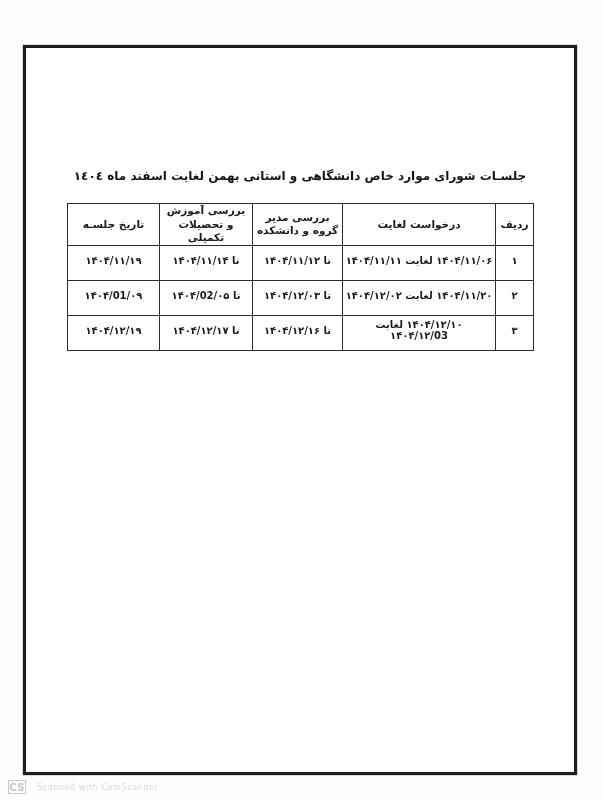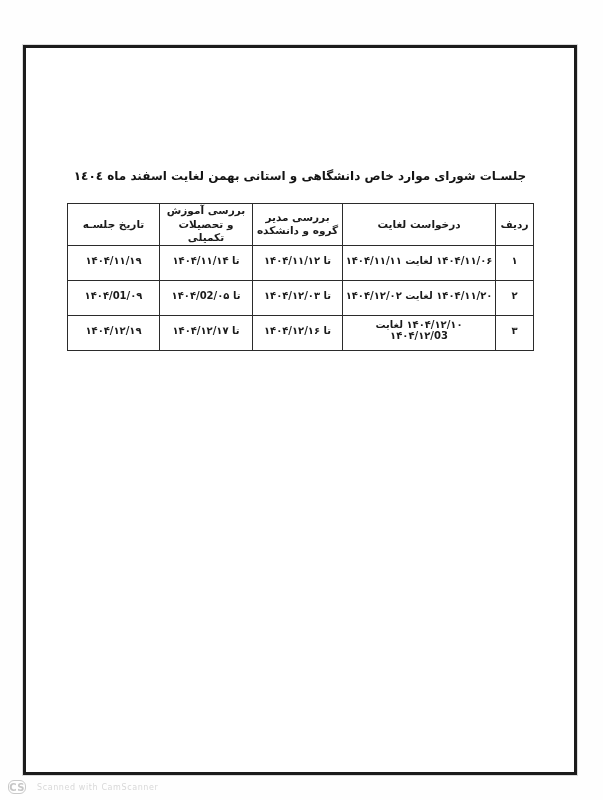--- a/index.html
+++ b/index.html
@@ -80,21 +80,21 @@
     gap: 11px;
     direction: ltr;
   }
   .cs-logo {
     display: inline-flex;
     align-items: center;
     justify-content: center;
     width: 16px;
     height: 12px;
     border: 1.5px solid #c9c9c9;
-    border-radius: 6px;
+    border-radius: 0;
     color: #c6c6c6;
     font-size: 10px;
     font-weight: bold;
     letter-spacing: 0.3px;
   }
   .wm-text {
     font-size: 8px;
     color: #d8d8d8;
     letter-spacing: 0.6px;
     text-align: right;

